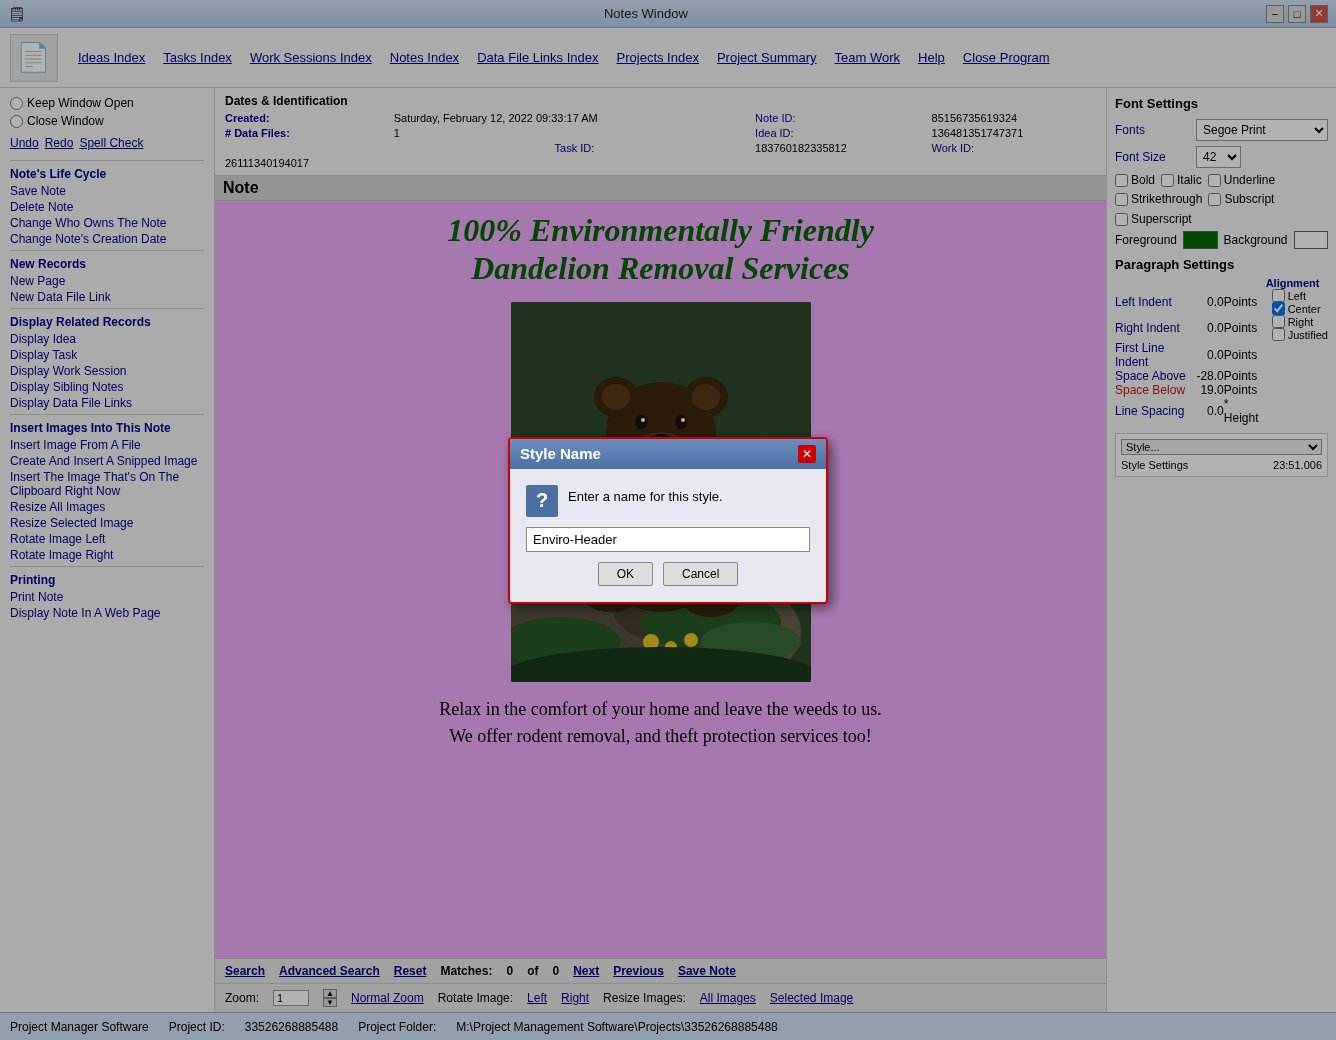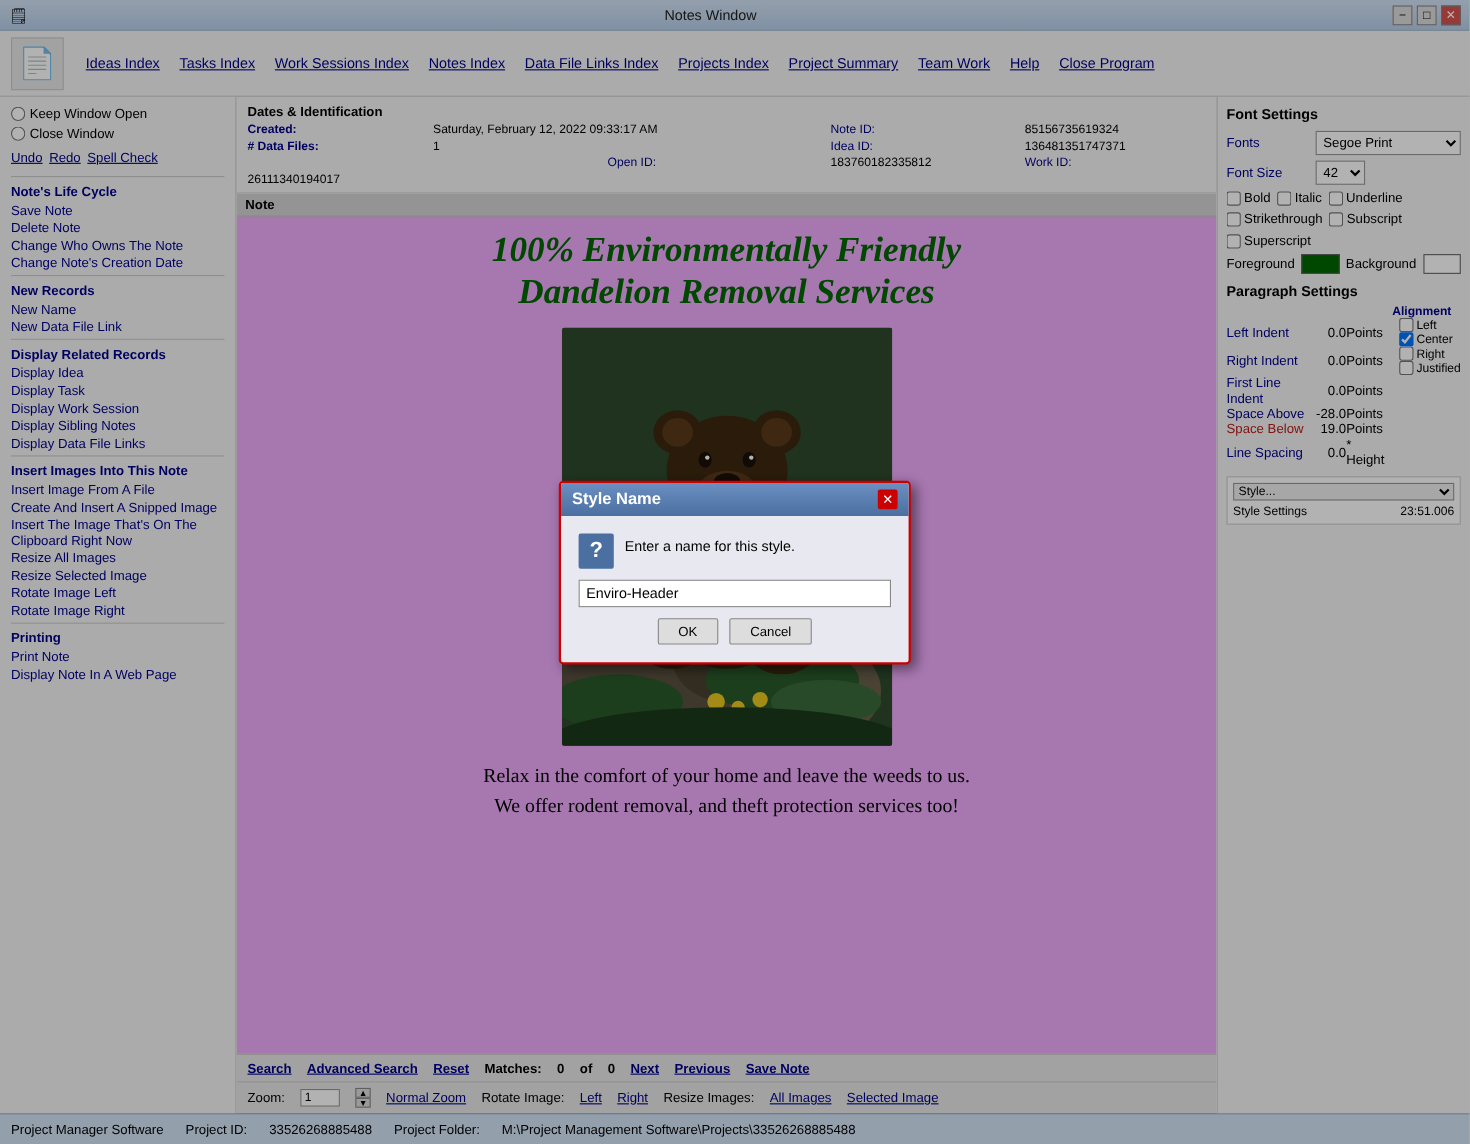--- a/index.html
+++ b/index.html
@@ -79,21 +79,21 @@
 
     
     .note-area {
       flex: 1;
       background: white;
       overflow: hidden;
       position: relative;
       display: flex;
       flex-direction: column;
     }
-    .note-title-bar { background: #d4d4d4; padding: 3px 8px; font-size: 12px; font-weight: bold; border-bottom: 1px solid #bbb; }
+    .note-title-bar { background: #d4d4d4; padding: 3px 8px; font-size: 16px; font-weight: bold; border-bottom: 1px solid #bbb; }
     .note-content {
       flex: 1;
       overflow-y: auto;
       background: #f0abfc;
       padding: 10px;
       position: relative;
     }
     .note-content-inner {
       text-align: center;
     }
@@ -312,21 +312,21 @@
       <span>Spell Check</span>
     </div>
     <hr class="sidebar-divider">
     <div class="sidebar-section-title">Note's Life Cycle</div>
     <a class="sidebar-link">Save Note</a>
     <a class="sidebar-link">Delete Note</a>
     <a class="sidebar-link">Change Who Owns The Note</a>
     <a class="sidebar-link">Change Note's Creation Date</a>
     <hr class="sidebar-divider">
     <div class="sidebar-section-title">New Records</div>
-    <a class="sidebar-link">New Name</a>
+    <a class="sidebar-link">New Page</a>
     <a class="sidebar-link">New Data File Link</a>
     <hr class="sidebar-divider">
     <div class="sidebar-section-title">Display Related Records</div>
     <a class="sidebar-link">Display Idea</a>
     <a class="sidebar-link">Display Task</a>
     <a class="sidebar-link">Display Work Session</a>
     <a class="sidebar-link">Display Sibling Notes</a>
     <a class="sidebar-link">Display Data File Links</a>
     <hr class="sidebar-divider">
     <div class="sidebar-section-title">Insert Images Into This Note</div>
@@ -353,21 +353,21 @@
         <span class="dates-id-label">Note ID:</span>
         <span class="dates-value">85156735619324</span>
 
         <span class="dates-label"># Data Files:</span>
         <span class="dates-value" style="grid-column: span 2;">1</span>
         <span class="dates-id-label">Idea ID:</span>
         <span class="dates-value">136481351747371</span>
 
         <span></span>
         <span></span>
-        <span class="dates-id-label">Open ID:</span>
+        <span class="dates-id-label">Task ID:</span>
         <span class="dates-value">183760182335812</span>
         <span class="dates-id-label">Work ID:</span>
         <span class="dates-value">26111340194017</span>
       </div>
     </div>
 
     <div class="note-area">
       <div class="note-title-bar">Note</div>
       <div class="note-content">
         <div class="note-content-inner">

